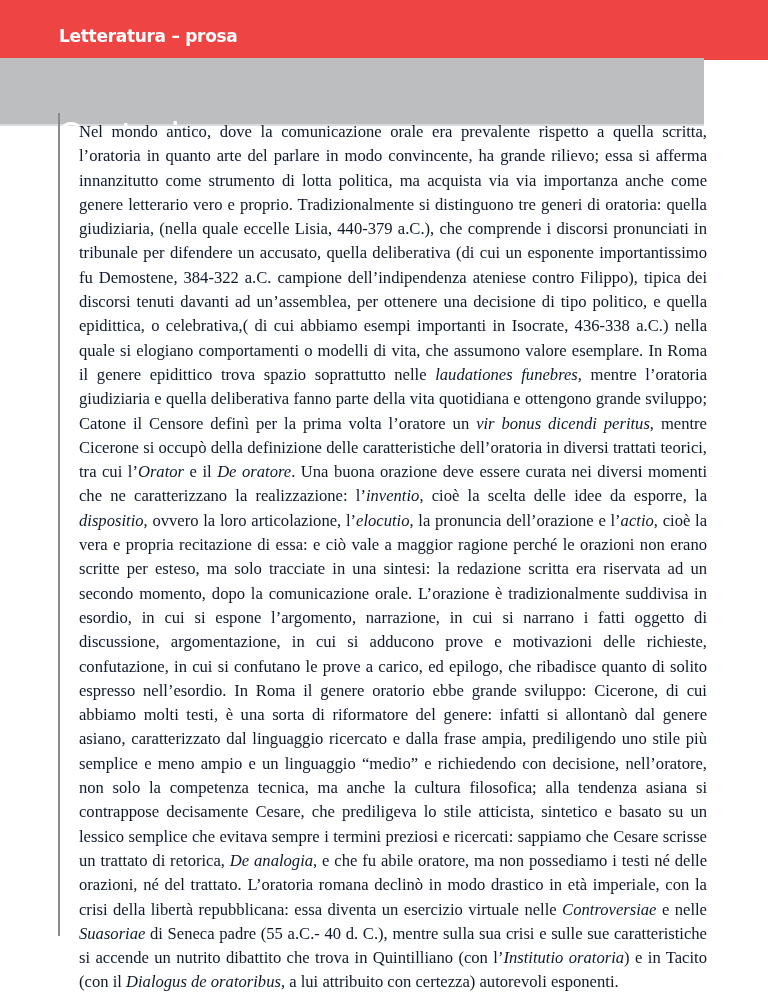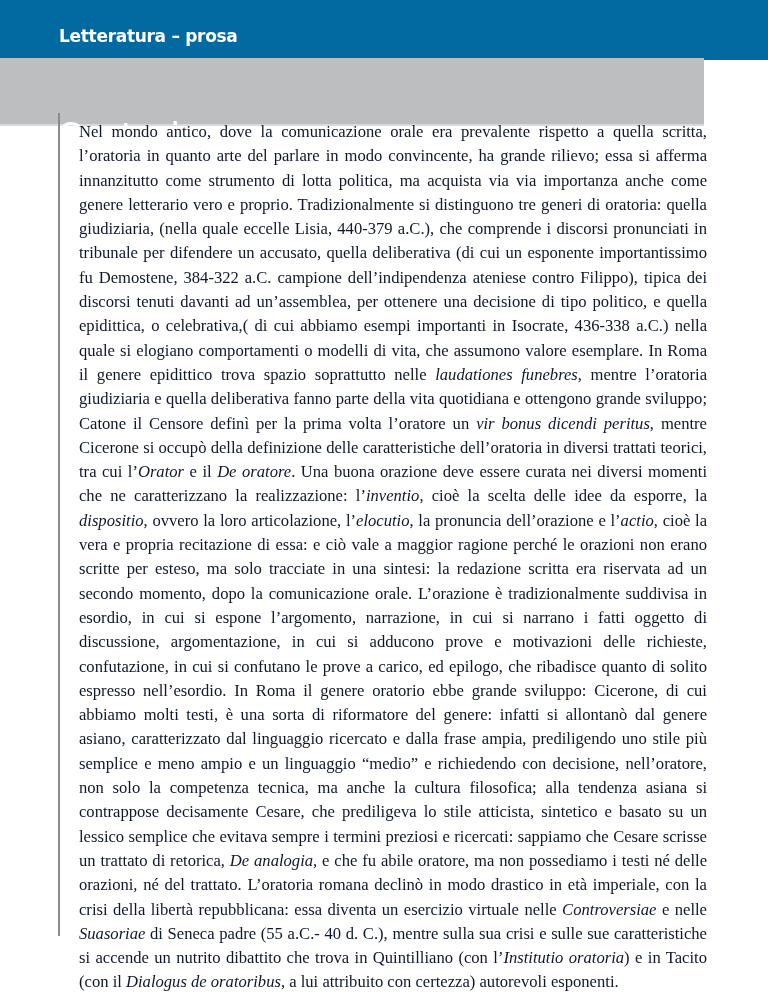--- a/index.html
+++ b/index.html
@@ -1,20 +1,20 @@
 <!DOCTYPE html>
 <html><head>
 <meta charset="utf-8">
 <style>
   html, body { margin: 0; padding: 0; }
   body {
     width: 768px; height: 994px; background: #ffffff; position: relative; overflow: hidden;
   }
   .band-top {
-    position: absolute; left: 0; top: 0; width: 768px; height: 60px; background: #0369a1;
+    position: absolute; left: 0; top: 0; width: 768px; height: 60px; background: #ef4444;
   }
   .band-title {
     position: absolute; left: 0; top: 58px; width: 704px; height: 66px; background: #bdbec0;
     border-bottom: 2px solid #d9dadb;
   }
   .section-label {
     position: absolute; left: 59px; top: 26px; margin: 0;
     font-family: "DejaVu Sans", sans-serif; font-weight: bold; font-size: 17px;
     color: #ffffff; letter-spacing: -0.3px; line-height: 20px;
   }

